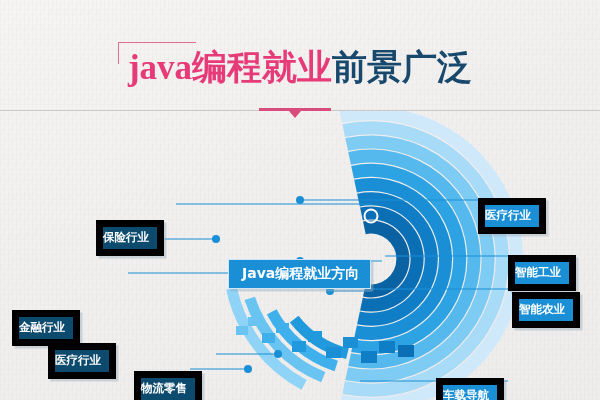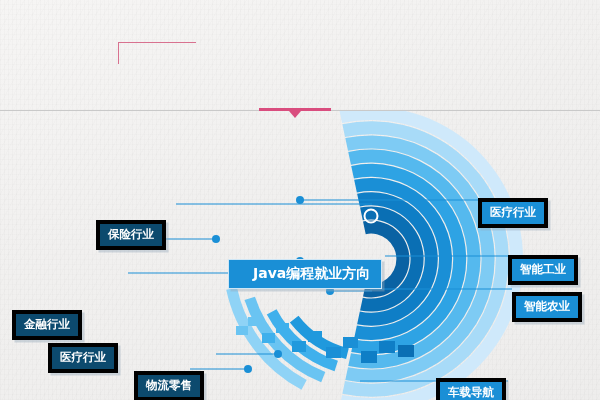--- a/index.html
+++ b/index.html
@@ -88,49 +88,52 @@
 
   
   .label {
     position:absolute;
     z-index:9;
     font-family:"DejaVu Sans", sans-serif;
     font-size:11.5px;
     font-weight:bold;
     color:#ffffff;
     background:#1a8fd6;
-    padding:3px 8px 4px 8px;
+    padding:3px 8px 4px 0;
     white-space:nowrap;
     line-height:15px;
     box-shadow:2.5px 2.5px 0 rgba(150,170,185,0.42);
-    border:4px solid #000000;
+    border:7px solid #000000;
   }
   .label.deep { background:#0c4a6e; }
   #center-label {
     position:absolute;
     z-index:9;
     font-family:"DejaVu Sans", sans-serif;
     font-size:14px;
     font-weight:bold;
     color:#ffffff;
     background:#1a8fd6;
-    padding:4px 11px 5px 24px;
+    padding:4px 11px 5px 13px;
     white-space:nowrap;
     line-height:19px;
     box-shadow:2.5px 2.5px 0 rgba(150,170,185,0.42);
     border:1px solid #cfe6f5;
   }
 </style>
 </head>
 <body>
 
 <div id="texture"></div>
 
 <div id="header">
   <div id="corner-bracket"></div>
+  <div id="title">
+    <span class="t-pink">java</span><span class="t-pink-cjk">编程就业</span><span class="t-navy">前景广泛</span>
+  </div>
 </div>
 <div id="divider"></div>
 <div id="divider-accent"></div>
 <div id="divider-notch"></div>
 
 <div id="stage">
 
   <svg id="arc-svg" width="600" height="289" viewBox="0 0 600 289">
     <defs>
       <clipPath id="stepclip">

